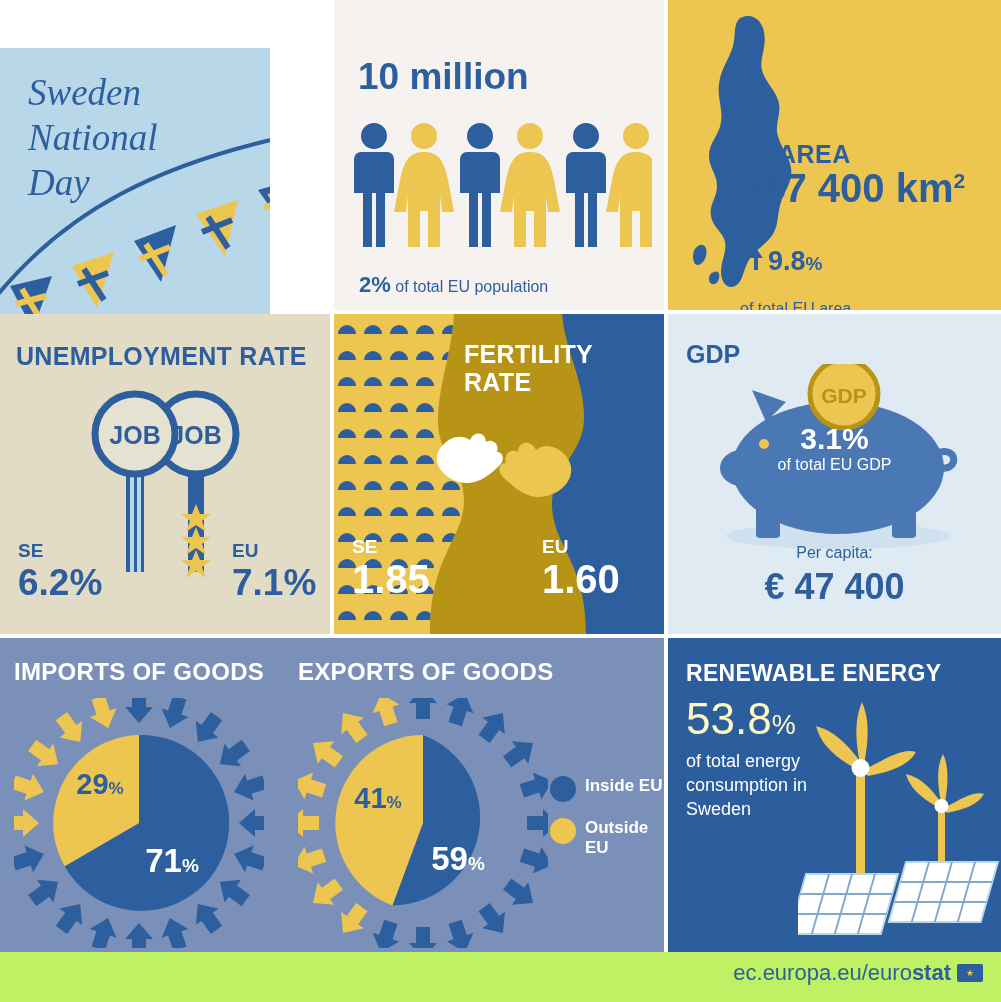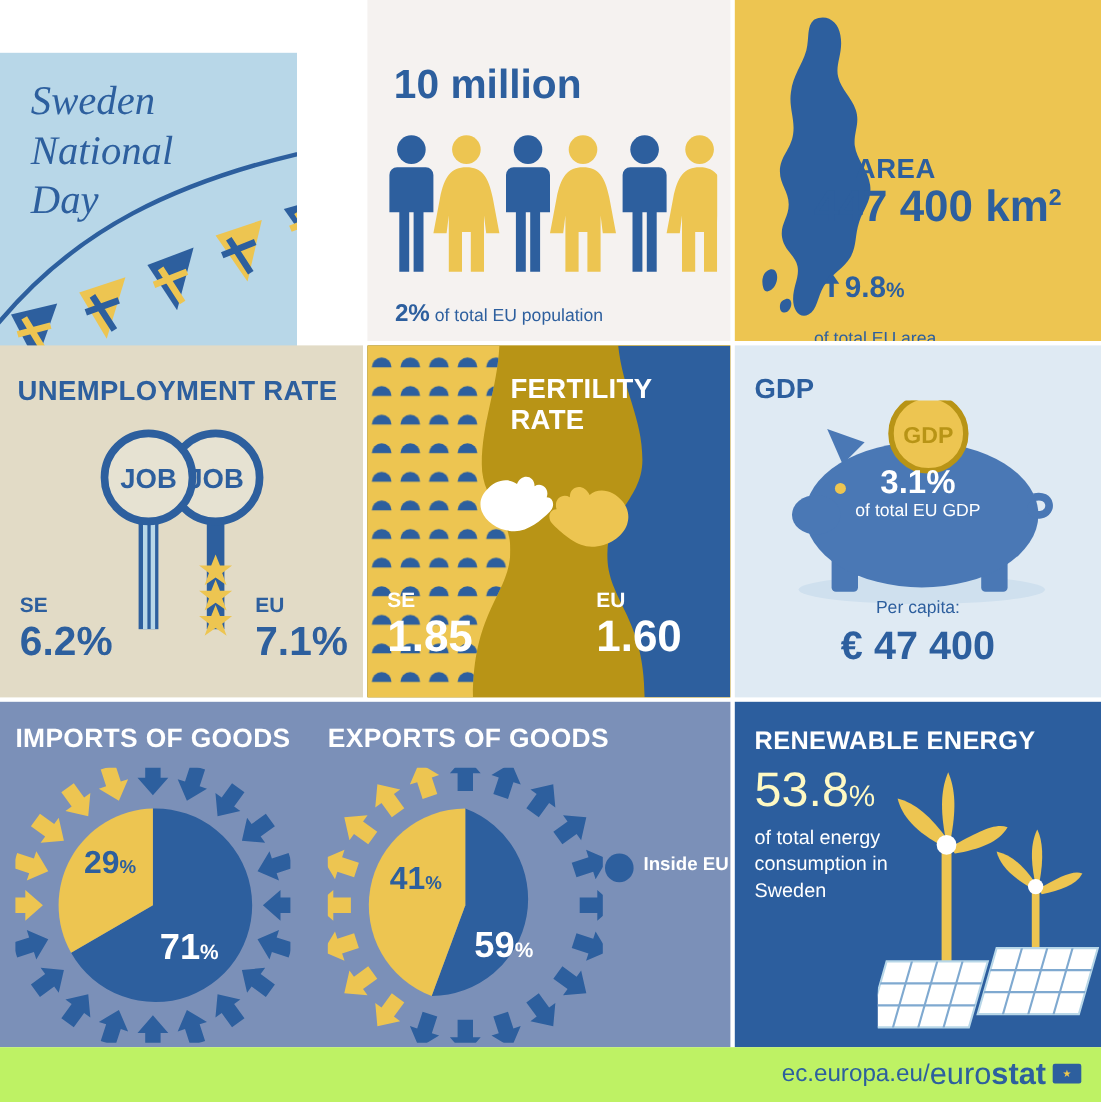--- a/index.html
+++ b/index.html
@@ -158,21 +158,21 @@
     font-size: 18px; color: #ffffff; line-height: 1.32; width: 140px;
   }
   .en-art { position: absolute; left: 130px; top: 60px; width: 210px; height: 250px; }
 
   
   .foot-wrap {
     position: absolute; right: 18px; top: 8px;
     display: flex; align-items: center;
   }
   .foot-ec { font-size: 22px; color: #2d5f9e; }
-  .foot-euro { font-size: 28px; color: #2d5f9e; }
+  .foot-euro { font-size: 22px; color: #2d5f9e; }
   .foot-euro b { font-weight: bold; }
   .foot-flag {
     width: 26px; height: 18px; background: #2d5f9e; margin-left: 6px;
     position: relative; border-radius: 2px;
   }
   .foot-flag::after {
     content: "★"; color: #f2c94c; font-size: 9px;
     position: absolute; left: 50%; top: 50%; transform: translate(-50%,-50%);
   }
 </style>
@@ -522,20 +522,24 @@
       <path d="M125 125 L125 37 A88 88 0 0 1 94.4 207.4 Z" fill="#2d5f9e"></path>
       <path d="M125 125 L94.4 207.4 A88 88 0 0 1 125 37 Z" fill="#edc551"></path>
       <text x="160" y="172" font-family="Liberation Sans, sans-serif" font-size="33" font-weight="bold" fill="#ffffff" text-anchor="middle">59<tspan font-size="19">%</tspan></text>
       <text x="80" y="110" font-family="Liberation Sans, sans-serif" font-size="29" font-weight="bold" fill="#2d5f9e" text-anchor="middle">41<tspan font-size="17">%</tspan></text>
     </svg>
 
     <div class="legend">
       <div class="legend-row">
         <div class="legend-dot" style="background:#2d5f9e"></div>
         <div class="legend-text">Inside EU</div>
+      </div>
+      <div class="legend-row">
+        <div class="legend-dot" style="background:#edc551"></div>
+        <div class="legend-text">Outside EU</div>
       </div>
     </div>
   </div>
 
   <div class="panel" id="p-energy">
     <div class="en-title">RENEWABLE ENERGY</div>
     <div class="en-value"><span>53.8</span><small>%</small></div>
     <div class="en-sub">of total energy consumption in Sweden</div>
 
     <svg class="en-art" viewBox="0 0 210 250">

